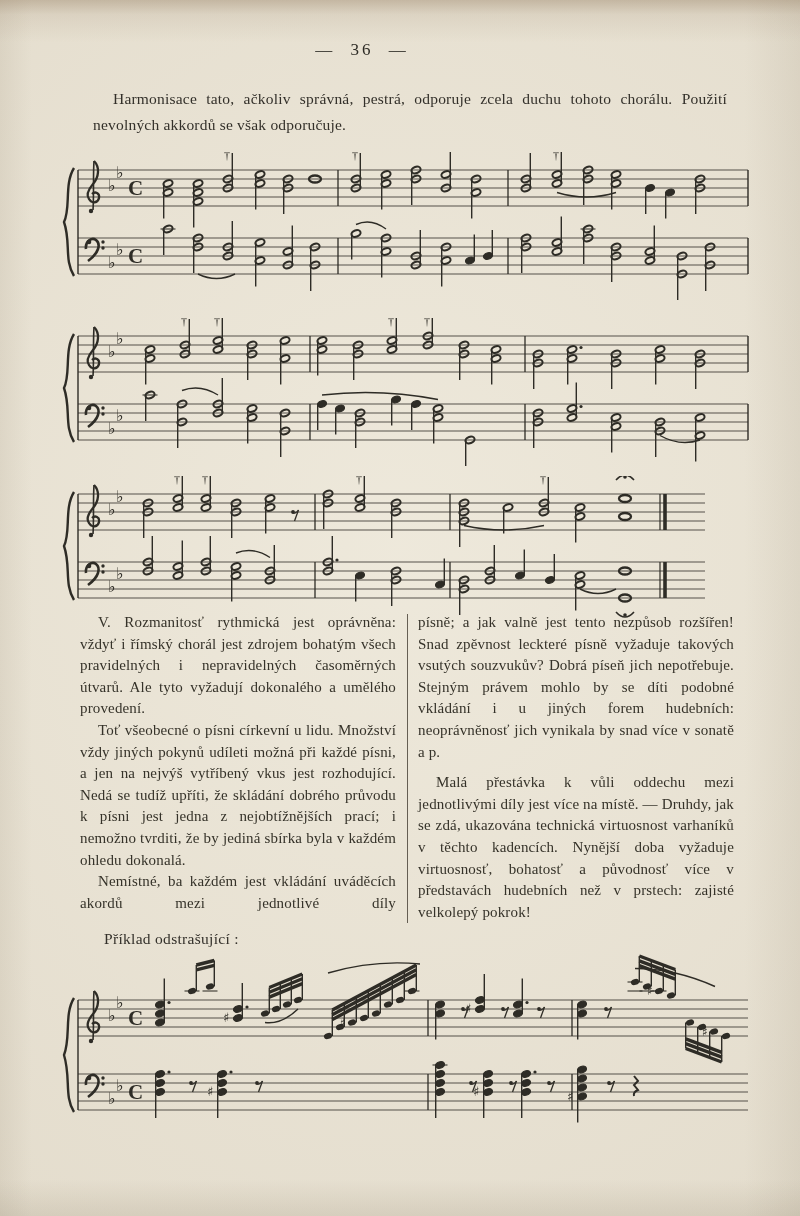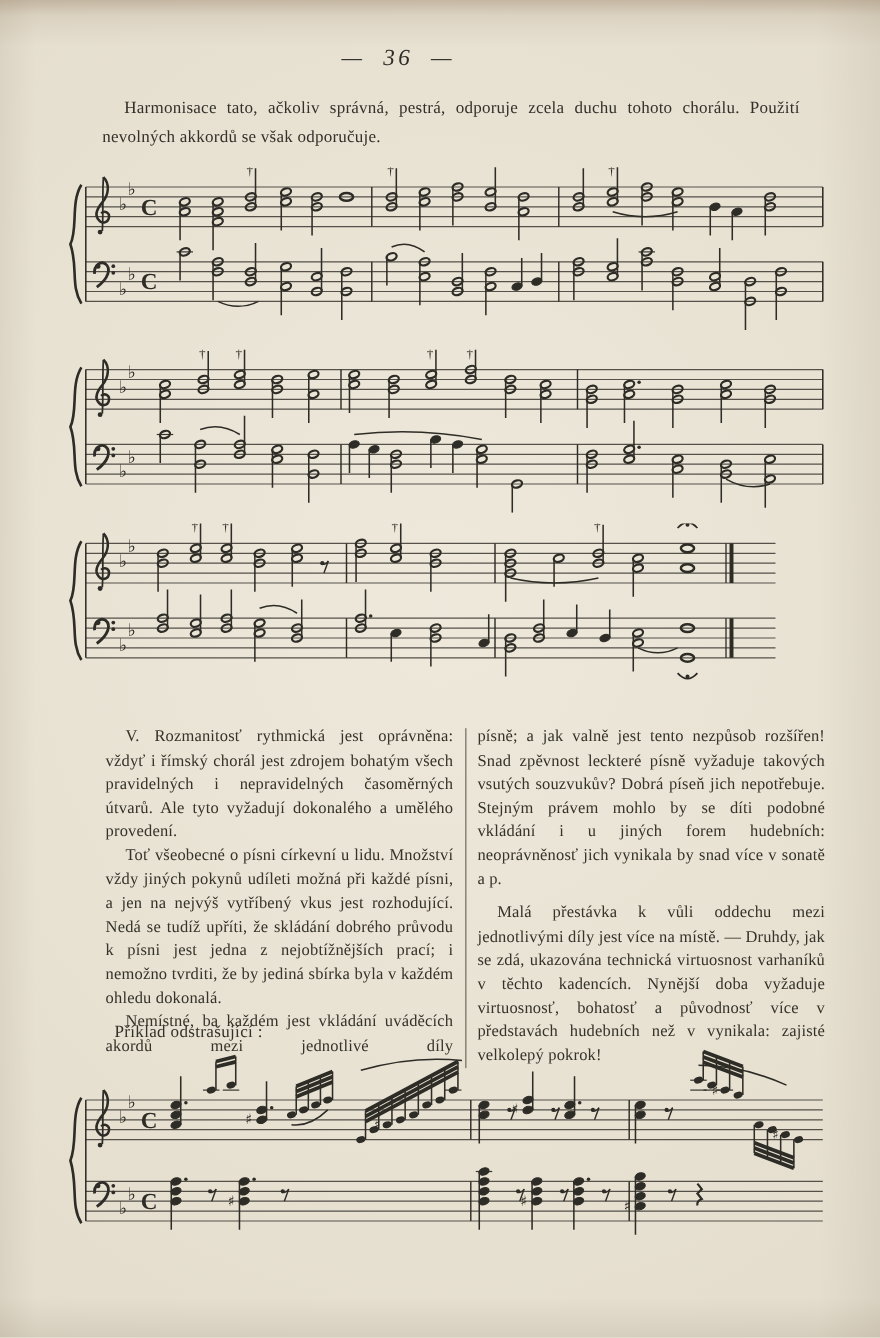--- a/index.html
+++ b/index.html
@@ -13,30 +13,30 @@
     position:absolute;inset:0;
     background:
       linear-gradient(180deg, rgba(140,115,85,.38) 0%, rgba(140,115,85,.12) 1.2%, rgba(140,115,85,0) 3.5%),
       linear-gradient(0deg, rgba(120,105,80,.14) 0%, rgba(120,105,80,0) 3%),
       linear-gradient(90deg, rgba(120,105,80,.10) 0%, rgba(120,105,80,0) 4%, rgba(120,105,80,0) 93%, rgba(120,105,80,.10) 100%),
       radial-gradient(120% 90% at 50% 45%, rgba(255,252,240,.25) 0%, rgba(170,150,115,.12) 100%),
       #e8e2d4;
   }
   .page-number{
     position:absolute;top:40px;left:0;width:724px;text-align:center;
-    font-size:21px;letter-spacing:3px;word-spacing:8px;color:#2e2c26;font-style:italic;
+    font-size:17px;letter-spacing:3px;word-spacing:8px;color:#2e2c26;
   }
   .intro{
     position:absolute;left:93px;top:86px;width:634px;
     font-size:15.5px;line-height:26px;text-align:justify;text-indent:20px;
     color:#33302a;letter-spacing:.2px;
   }
   .music{position:absolute;}
   .cols{
-    position:absolute;left:80px;top:660px;width:654px;display:flex;margin-left:16px;
+    position:absolute;left:80px;top:612px;width:654px;display:flex;
   }
   .col{width:316px;font-size:15px;line-height:21.6px;text-align:justify;color:#353229;letter-spacing:.15px;}
   .col p{margin:0;text-indent:18px;}
   .col p.cont{text-indent:0;}
   .col p.spread{text-align-last:justify;}
   .col p.gap-top{margin-top:9px;}
   .col-rule{width:1px;background:#4d473c;margin:2px 10px 0 11px;opacity:.85;}
   .example-label{
     position:absolute;left:104px;top:930px;font-size:15.5px;color:#33302a;letter-spacing:.3px;font-family:Liberation Serif, serif;
   }
@@ -468,21 +468,21 @@
 
 <div class="cols">
   <div class="col">
     <p>V. Rozmanitosť rythmická jest oprávněna: vždyť i římský chorál jest zdrojem bohatým všech pravidelných i nepravidelných časoměrných útvarů. Ale tyto vyžadují dokonalého a umělého provedení.</p>
     <p>Toť všeobecné o písni církevní u lidu. Množství vždy jiných pokynů udíleti možná při každé písni, a jen na nejvýš vytříbený vkus jest rozhodující. Nedá se tudíž upříti, že skládání dobrého průvodu k písni jest jedna z nejobtížnějších prací; i nemožno tvrditi, že by jediná sbírka byla v každém ohledu dokonalá.</p>
     <p class="spread">Nemístné, ba každém jest vkládání uváděcích akordů mezi jednotlivé díly</p>
   </div>
   <div class="col-rule"></div>
   <div class="col">
     <p class="cont">písně; a jak valně jest tento nezpůsob rozšířen! Snad zpěvnost leckteré písně vyžaduje takových vsutých souzvukův? Dobrá píseň jich nepotřebuje. Stejným právem mohlo by se díti podobné vkládání i u jiných forem hudebních: neoprávněnosť jich vynikala by snad více v sonatě a p.</p>
-    <p class="gap-top">Malá přestávka k vůli oddechu mezi jednotlivými díly jest více na místě. — Druhdy, jak se zdá, ukazována technická virtuosnost varhaníků v těchto kadencích. Nynější doba vyžaduje virtuosnosť, bohatosť a původnosť více v představách hudebních než v vynikala: zajisté velkolepý pokrok!</p>
+    <p class="gap-top">Malá přestávka k vůli oddechu mezi jednotlivými díly jest více na místě. — Druhdy, jak se zdá, ukazována technická virtuosnost varhaníků v těchto kadencích. Nynější doba vyžaduje virtuosnosť, bohatosť a původnosť více v představách hudebních než v prstech: zajisté velkolepý pokrok!</p>
   </div>
 </div>
 
 <div class="example-label">Příklad odstrašující :</div>
 
 <div class="music" style="left:60px;top:952px;">
     <svg width="700" height="190" viewBox="0 0 700 190">
       <line x1="18" y1="48" x2="688" y2="48" stroke="#45413a" stroke-width="1.1" opacity="0.9"></line>
       <line x1="18" y1="57" x2="688" y2="57" stroke="#45413a" stroke-width="1.1" opacity="0.9"></line>
       <line x1="18" y1="66" x2="688" y2="66" stroke="#45413a" stroke-width="1.1" opacity="0.9"></line>

